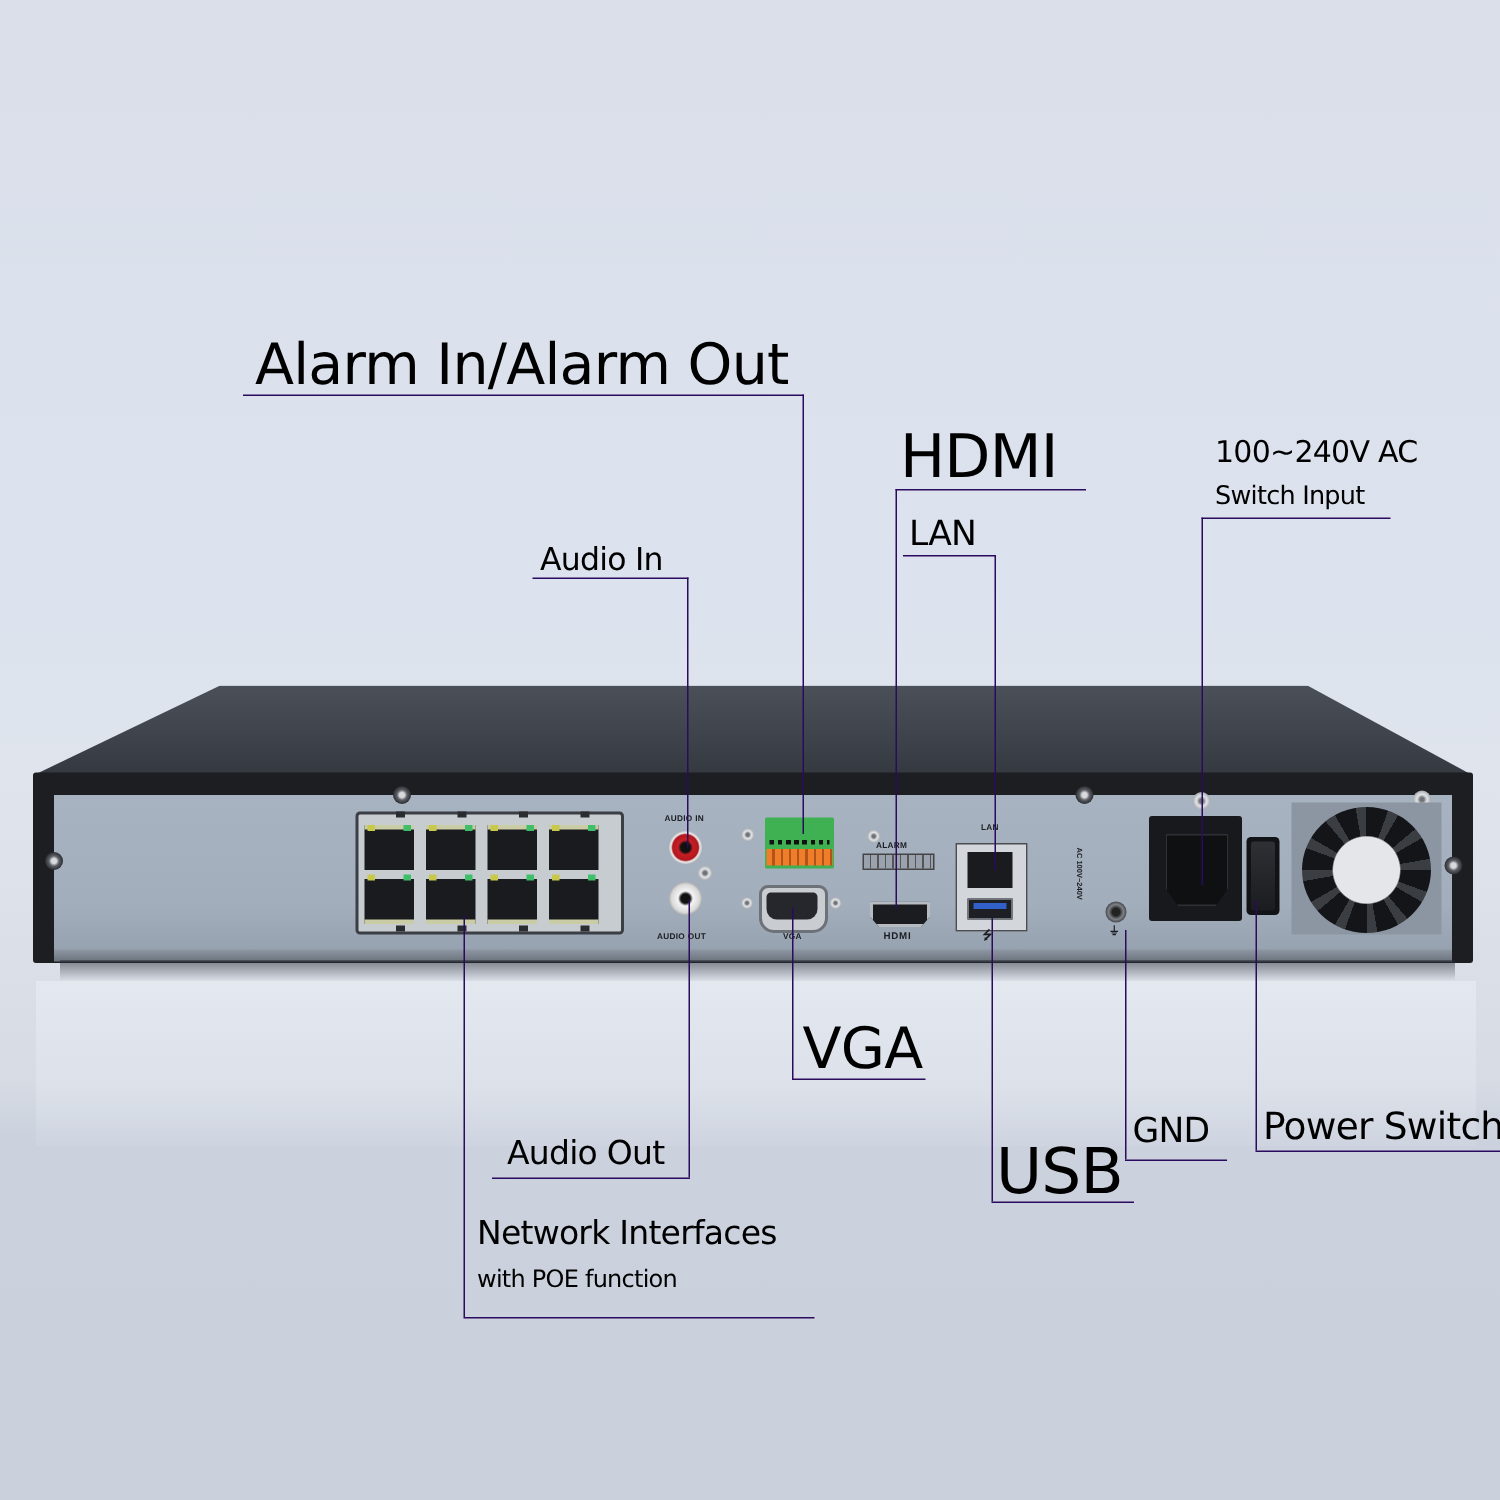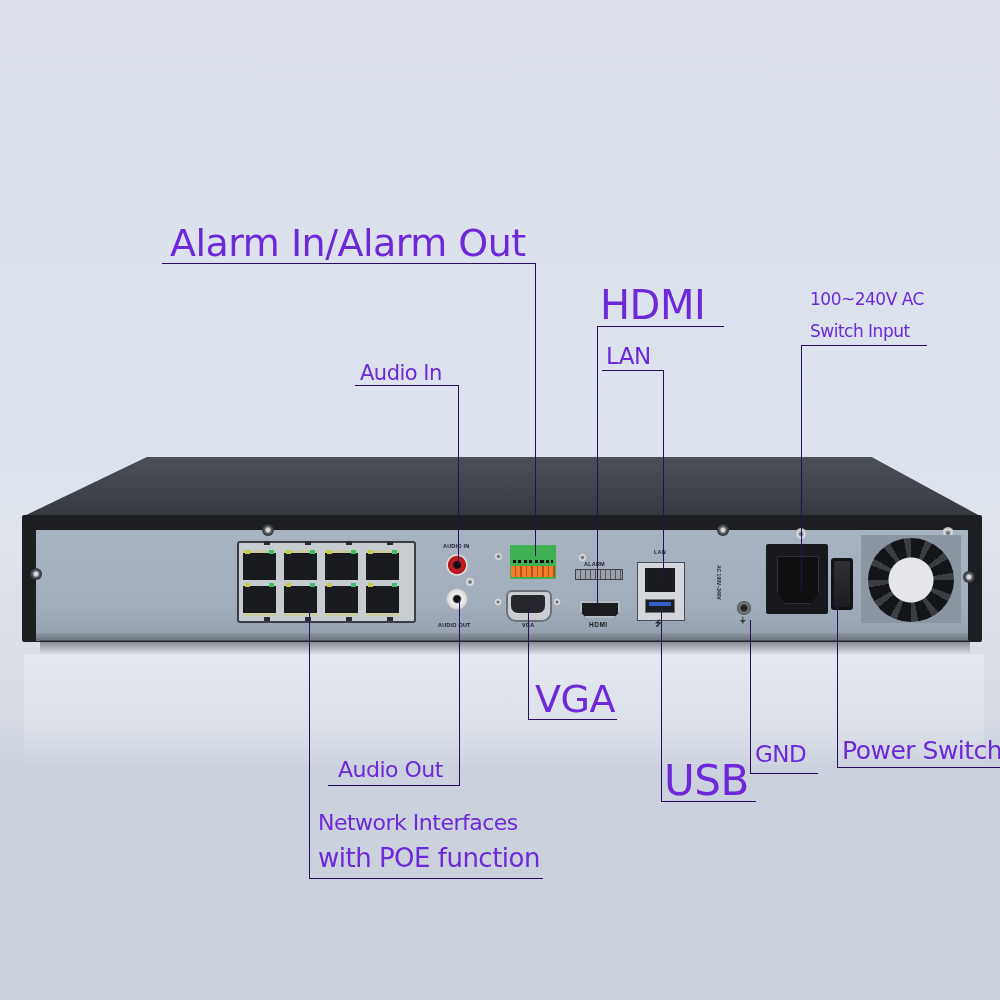--- a/index.html
+++ b/index.html
@@ -156,21 +156,21 @@
       repeating-conic-gradient(#141518 0 20deg, #3a3d42 20deg 30deg);
   }
 
   .engrave {
     position: absolute; font-family: "Liberation Sans", sans-serif; font-size: 5px;
     color: #1d1f23; font-weight: bold; white-space: nowrap;
   }
 
   
   .lbl {
-    position: absolute; color: #6d28d9; white-space: nowrap;
+    position: absolute; color: #000000; white-space: nowrap;
     font-family: "DejaVu Sans", sans-serif; letter-spacing: -0.5px;
     line-height: 1;
   }
   .hline { position: absolute; height: 1.4px; background: #2a0b5e; }
   .vline { position: absolute; width: 1.4px; background: #2a0b5e; }
 </style>
 </head>
 <body>
 
 <div id="device-top"></div>
@@ -255,36 +255,36 @@
 <div class="vline" style="left:458px;top:385px;height:180px"></div>
 
 <span class="lbl" style="left:600px;top:285px;font-size:40px">HDMI</span>
 <div class="hline" style="left:597px;top:326px;width:127px"></div>
 <div class="vline" style="left:597px;top:326px;height:280px"></div>
 
 <span class="lbl" style="left:606px;top:345px;font-size:23px">LAN</span>
 <div class="hline" style="left:602px;top:370px;width:62px"></div>
 <div class="vline" style="left:663px;top:370px;height:210px"></div>
 
-<span class="lbl" style="left:810px;top:291px;font-size:17px">100~240V AC</span>
+<span class="lbl" style="left:810px;top:291px;font-size:20px">100~240V AC</span>
 <span class="lbl" style="left:810px;top:323px;font-size:17px">Switch Input</span>
 <div class="hline" style="left:801px;top:345px;width:126px"></div>
 <div class="vline" style="left:801px;top:345px;height:245px"></div>
 
 <div class="vline" style="left:528px;top:605px;height:115px"></div>
 <span class="lbl" style="left:535px;top:680px;font-size:38px">VGA</span>
 <div class="hline" style="left:528px;top:719px;width:89px"></div>
 
 <div class="vline" style="left:459px;top:600px;height:185px"></div>
 <span class="lbl" style="left:338px;top:759px;font-size:22px">Audio Out</span>
 <div class="hline" style="left:328px;top:785px;width:132px"></div>
 
 <div class="vline" style="left:309px;top:610px;height:268px"></div>
 <span class="lbl" style="left:318px;top:812px;font-size:22px">Network Interfaces</span>
-<span class="lbl" style="left:318px;top:845px;font-size:26px">with POE function</span>
+<span class="lbl" style="left:318px;top:845px;font-size:16px">with POE function</span>
 <div class="hline" style="left:309px;top:878px;width:234px"></div>
 
 <div class="vline" style="left:661px;top:612px;height:189px"></div>
 <span class="lbl" style="left:664px;top:760px;font-size:42px">USB</span>
 <div class="hline" style="left:661px;top:801px;width:95px"></div>
 
 <div class="vline" style="left:750px;top:620px;height:153px"></div>
 <span class="lbl" style="left:755px;top:743px;font-size:23px">GND</span>
 <div class="hline" style="left:750px;top:773px;width:68px"></div>
 

